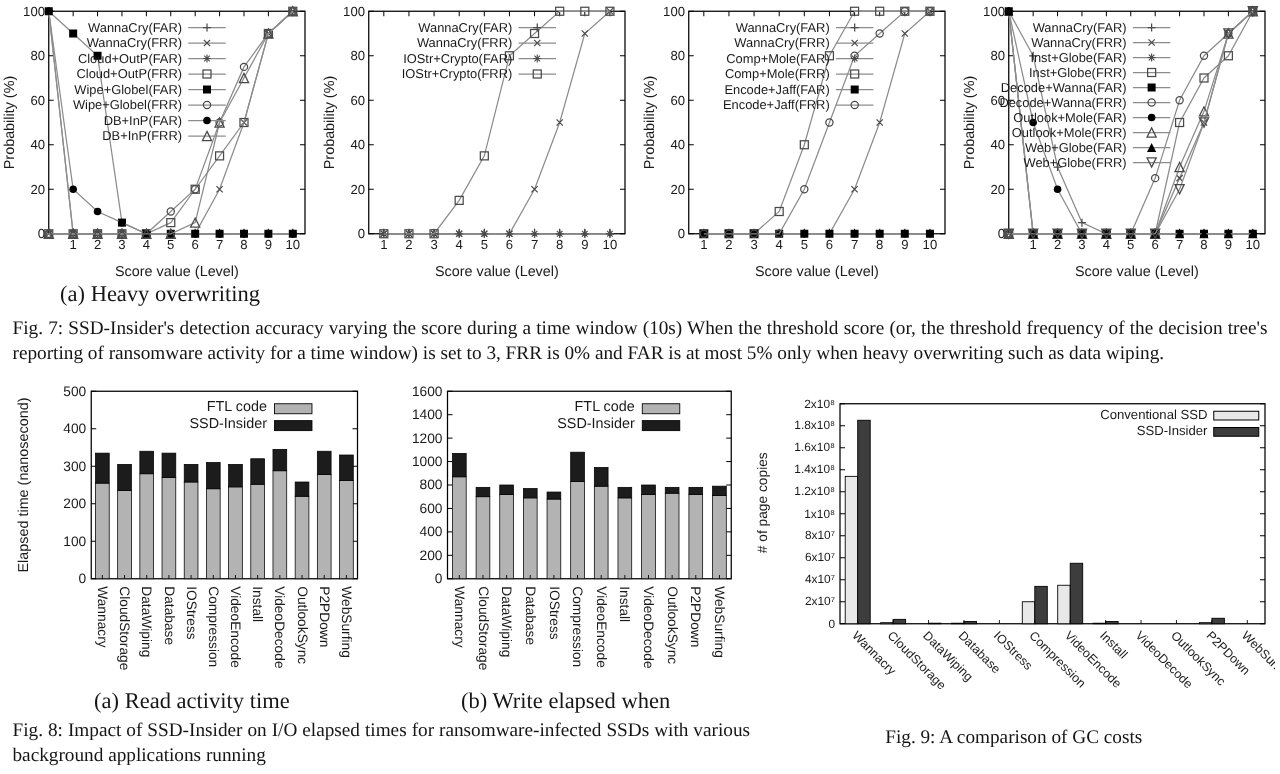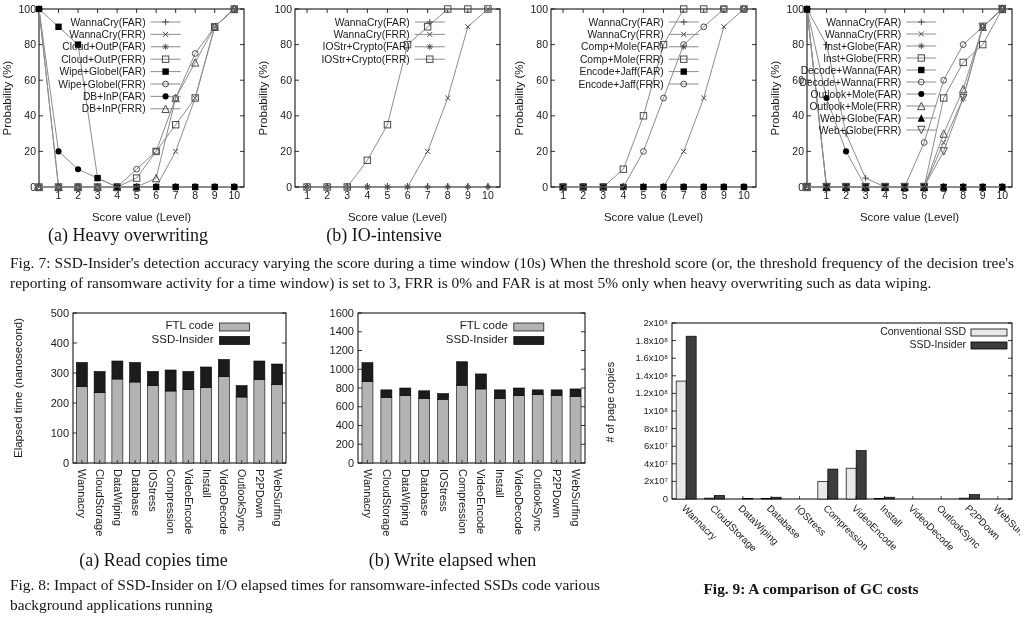--- a/index.html
+++ b/index.html
@@ -9,21 +9,21 @@
   .fig7-row figure{margin:0;width:25%;text-align:center;}
   figure .chart{display:flex;justify-content:center;}
   figcaption{font-size:18px;margin-top:1px;}
   .cap{font-size:15.4px;line-height:19.5px;margin:7px 10px 13px 10px;text-align:justify;}
   .bottom{display:flex;margin-top:12px;}
   .left-col{width:598px;padding-left:4px;}
   .fig8-row{display:flex;}
   .fig8-row figure{margin:0;width:50%;text-align:center;}
   .left-col .cap{text-align:justify;margin:4px 2px 0 6px;}
   .right-col{width:418px;text-align:center;padding-top:4px;}
-  .right-col .cap{text-align:center;margin:8px 0 0 0;font-weight:bold;}
+  .right-col .cap{text-align:center;margin:8px 0 0 0;}
   svg text{font-family:"Liberation Sans",sans-serif;fill:#1a1a1a;}
 </style>
 </head>
 <body>
 
 <div class="page">
 
   <div class="fig7-row">
     <figure>
       <div class="chart">
@@ -308,21 +308,20 @@
             <line x1="156.8" y1="32.4" x2="186.8" y2="32.4" stroke="#8c8c8c" stroke-width="1"></line>
             <path d="M 169.304 29.903999999999996 L 174.29600000000002 34.896 M 169.304 34.896 L 174.29600000000002 29.903999999999996" stroke="#4a4a4a" stroke-width="1" fill="none"></path>
             <text x="151.8" y="48.3" text-anchor="end" font-size="10.3">IOStr+Crypto(FAR)</text>
             <line x1="156.8" y1="44.8" x2="186.8" y2="44.8" stroke="#8c8c8c" stroke-width="1"></line>
             <path d="M 168.60000000000002 44.8 H 175 M 171.8 41.599999999999994 V 48 M 169.56 42.559999999999995 L 174.04000000000002 47.04 M 169.56 47.04 L 174.04000000000002 42.559999999999995" stroke="#4a4a4a" stroke-width="0.9" fill="none"></path>
             <text x="151.8" y="60.7" text-anchor="end" font-size="10.3">IOStr+Crypto(FRR)</text>
             <line x1="156.8" y1="57.2" x2="186.8" y2="57.2" stroke="#8c8c8c" stroke-width="1"></line>
             <rect x="168.60000000000002" y="54" width="6.4" height="6.4" stroke="#4a4a4a" fill="none" stroke-width="1"></rect>
           </svg>
         </div>
-      <figcaption>(b) IO-intensive</figcaption>
     </figure>
     <figure>
       <div class="chart">
           <svg viewBox="0 0 252 222" width="252" height="222">
             <rect x="37" y="7" width="205" height="178" fill="none" stroke="#000" stroke-width="1"></rect>
             <line x1="49.05882352941177" y1="185" x2="49.05882352941177" y2="181" stroke="#000" stroke-width="0.8"></line>
             <line x1="49.05882352941177" y1="7" x2="49.05882352941177" y2="11" stroke="#000" stroke-width="0.8"></line>
             <text x="49.05882352941177" y="197" text-anchor="middle" font-size="10.5">1</text>
             <line x1="69.15686274509804" y1="185" x2="69.15686274509804" y2="181" stroke="#000" stroke-width="0.8"></line>
             <line x1="69.15686274509804" y1="7" x2="69.15686274509804" y2="11" stroke="#000" stroke-width="0.8"></line>
@@ -742,21 +741,21 @@
                 <rect x="260.625" y="59" width="11" height="20.39999999999999" fill="#1c1c1c" stroke="#000" stroke-width="0.6"></rect>
                 <line x1="266.125" y1="158" x2="266.125" y2="155" stroke="#000" stroke-width="0.7"></line>
                 <text x="266.125" y="164" text-anchor="start" font-size="11" transform="rotate(90 266.125 164)" dy="0.32em">WebSurfing</text>
                 <text x="11" y="83" text-anchor="middle" font-size="11.5" transform="rotate(-90 11 83)">Elapsed time (nanosecond)</text>
                 <text x="202.58" y="24" text-anchor="end" font-size="11.5">FTL code</text>
                 <rect x="208.58" y="18" width="30" height="8" fill="#b3b3b3" stroke="#000" stroke-width="0.7"></rect>
                 <text x="202.58" y="37.5" text-anchor="end" font-size="11.5">SSD-Insider</text>
                 <rect x="208.58" y="31.5" width="30" height="8" fill="#1c1c1c" stroke="#000" stroke-width="0.7"></rect>
               </svg>
             </div>
-          <figcaption>(a) Read copies time</figcaption>
+          <figcaption>(a) Read activity time</figcaption>
         </figure>
         <figure>
           <div class="chart">
               <svg viewBox="0 0 285 244" width="285" height="244">
                 <rect x="48" y="8" width="227" height="150" fill="none" stroke="#000" stroke-width="1"></rect>
                 <line x1="48" y1="158" x2="52" y2="158" stroke="#000" stroke-width="0.8"></line>
                 <line x1="275" y1="158" x2="271" y2="158" stroke="#000" stroke-width="0.8"></line>
                 <text x="44" y="161.5" text-anchor="end" font-size="11">0</text>
                 <line x1="48" y1="139.25" x2="52" y2="139.25" stroke="#000" stroke-width="0.8"></line>
                 <line x1="275" y1="139.25" x2="271" y2="139.25" stroke="#000" stroke-width="0.8"></line>
@@ -832,21 +831,21 @@
                 <text x="265.5416666666667" y="164" text-anchor="start" font-size="11" transform="rotate(90 265.5416666666667 164)" dy="0.32em">WebSurfing</text>
                 <text x="197.82" y="24" text-anchor="end" font-size="11.5">FTL code</text>
                 <rect x="203.82" y="18" width="30" height="8" fill="#b3b3b3" stroke="#000" stroke-width="0.7"></rect>
                 <text x="197.82" y="37.5" text-anchor="end" font-size="11.5">SSD-Insider</text>
                 <rect x="203.82" y="31.5" width="30" height="8" fill="#1c1c1c" stroke="#000" stroke-width="0.7"></rect>
               </svg>
             </div>
           <figcaption>(b) Write elapsed when</figcaption>
         </figure>
       </div>
-      <p class="cap">Fig. 8: Impact of SSD-Insider on I/O elapsed times for ransomware-infected SSDs code various background applications running</p>
+      <p class="cap">Fig. 8: Impact of SSD-Insider on I/O elapsed times for ransomware-infected SSDs with various background applications running</p>
     </div>
 
     <div class="right-col">
       <div class="chart"><svg viewBox="0 0 418 258" width="418" height="258">
             <rect x="70" y="14" width="340" height="176" fill="none" stroke="#000" stroke-width="1"></rect>
             <line x1="70" y1="190" x2="74" y2="190" stroke="#000" stroke-width="0.8"></line>
             <line x1="410" y1="190" x2="406" y2="190" stroke="#000" stroke-width="0.8"></line>
             <text x="66" y="193" text-anchor="end" font-size="9.5">0</text>
             <line x1="70" y1="172.4" x2="74" y2="172.4" stroke="#000" stroke-width="0.8"></line>
             <line x1="410" y1="172.4" x2="406" y2="172.4" stroke="#000" stroke-width="0.8"></line>

